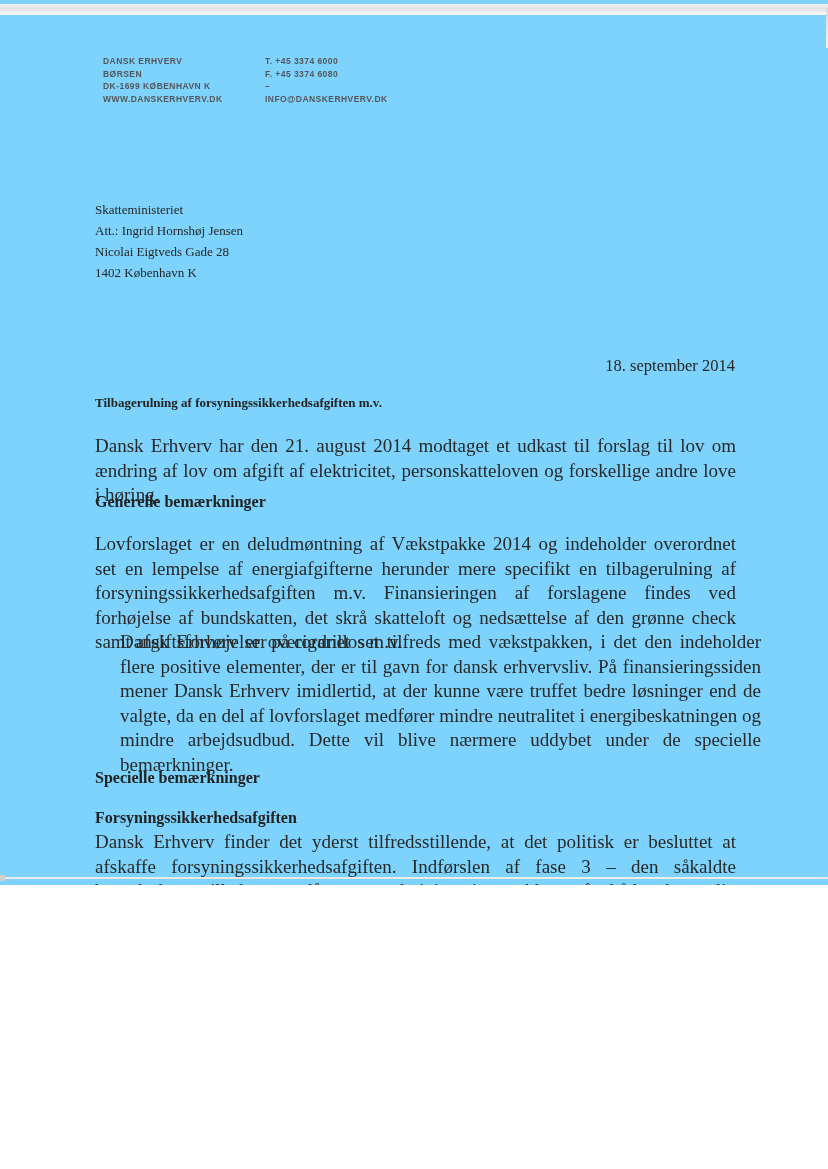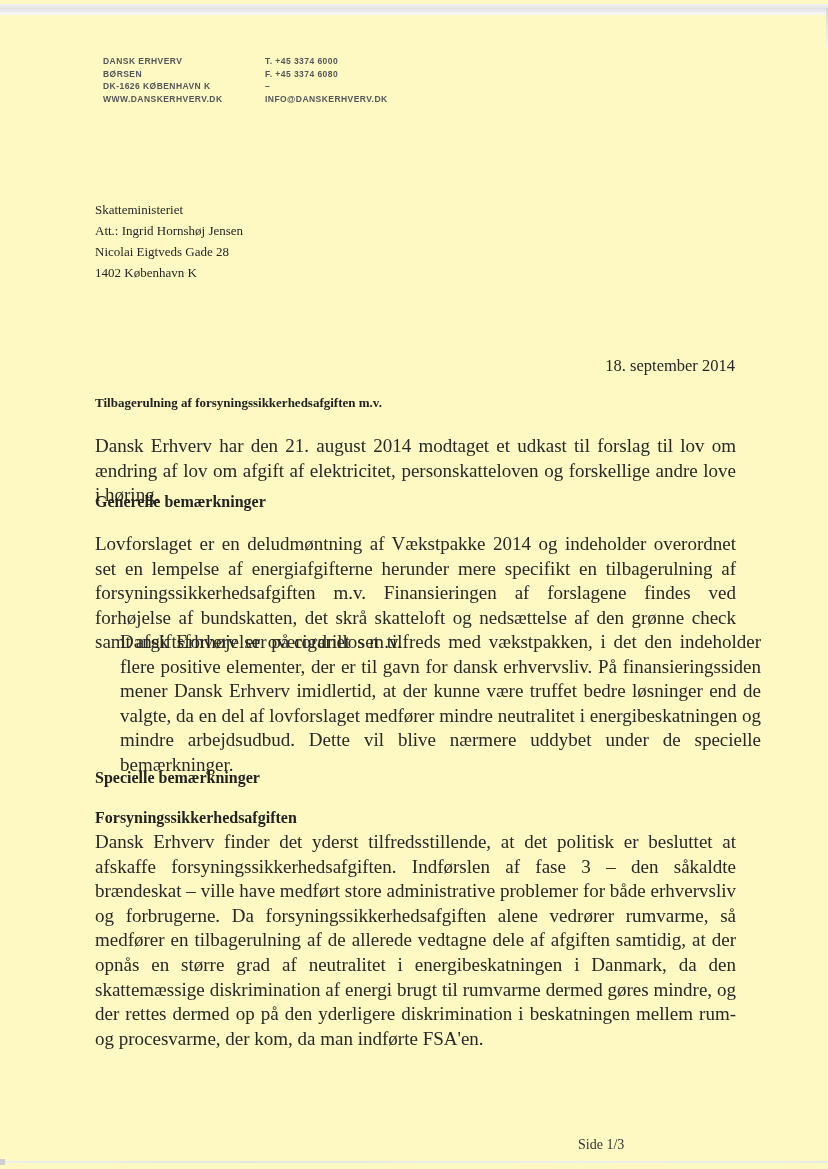--- a/index.html
+++ b/index.html
@@ -1,19 +1,19 @@
 <!DOCTYPE html>
 <html><head>
 <meta charset="utf-8">
 <style>
   html,body{margin:0;padding:0;background:#ffffff;}
   .page{
     position:relative;
-    width:828px;height:1169px;
-    background:#fef9c3;
+    width:828px;height:885px;
+    background:#7dd3fc;
     overflow:hidden;
     font-family:"Liberation Serif","DejaVu Serif",serif;
     color:#2a2a2a;
   }
   
   .scan-band-top{
     position:absolute;top:4px;left:0;width:828px;height:10px;
     background:linear-gradient(to bottom,#f2f2f2 0%,#e3e3e5 45%,#ececee 75%,#fbfbfb 100%);
     border-bottom:1px solid #f3f3f3;
   }
@@ -83,21 +83,21 @@
 <div class="page">
 
   <div class="scan-band-top"></div>
   <div class="scan-edge-right"></div>
   <div class="scan-line-bottom"></div>
   <div class="scan-mark-bottom-left"></div>
 
   <div class="letterhead">
     <div>DANSK ERHVERV</div>
     <div>BØRSEN</div>
-    <div>DK-1626 KØBENHAVN K</div>
+    <div>DK-1699 KØBENHAVN K</div>
     <div>WWW.DANSKERHVERV.DK</div>
   </div>
 
   <div class="letterhead letterhead-col-right">
     <div>T. +45 3374 6000</div>
     <div>F. +45 3374 6080</div>
     <div>–</div>
     <div>INFO@DANSKERHVERV.DK</div>
   </div>
 

